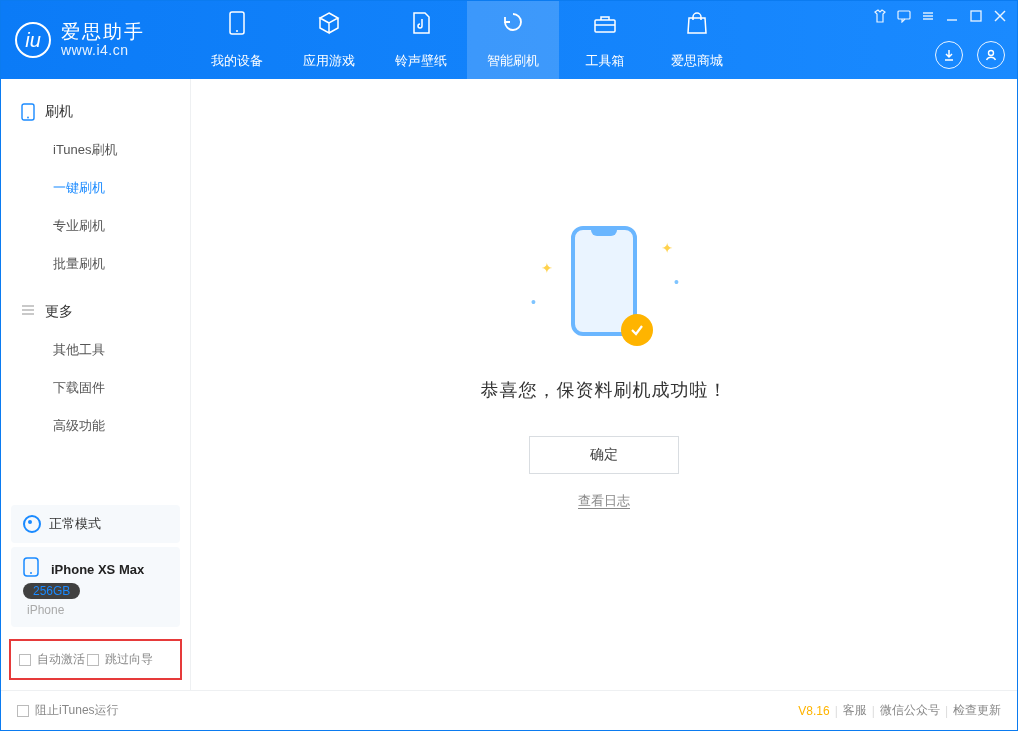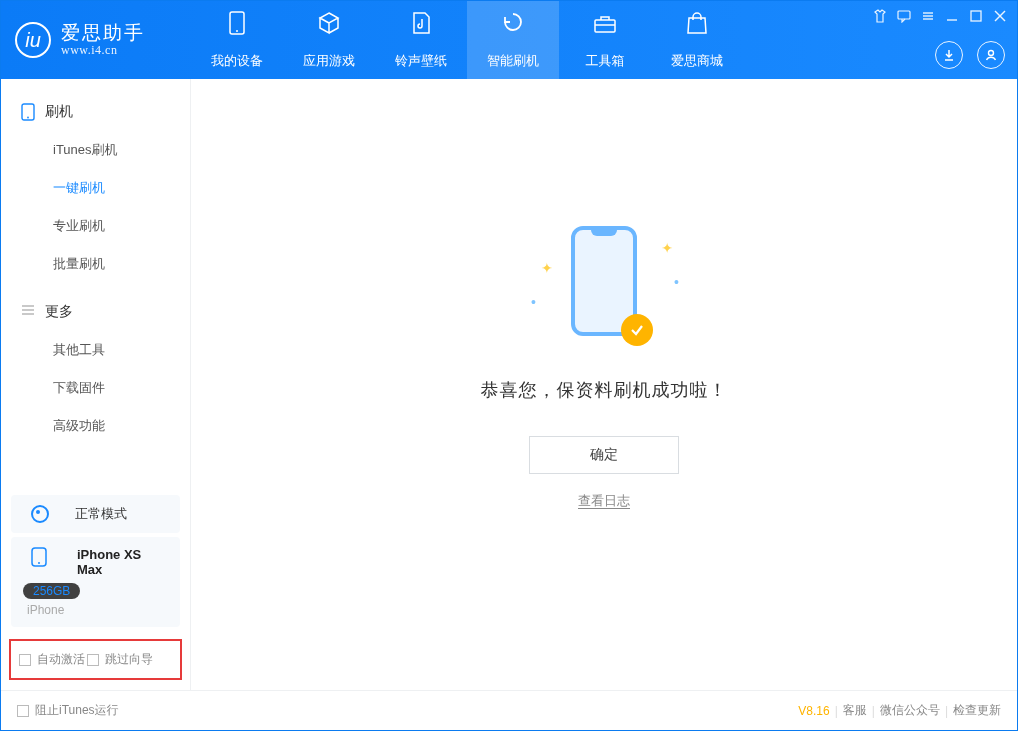--- a/index.html
+++ b/index.html
@@ -5,40 +5,40 @@
 * { margin: 0; padding: 0; box-sizing: border-box; font-family: "Microsoft YaHei", Arial, sans-serif; }
 body { background: #fff; }
 .window { width: 1018px; height: 731px; border: 1px solid #0b7bf0; display: flex; flex-direction: column; background: #fff; }
 
 
 .header { height: 78px; background: linear-gradient(90deg, #0b7bf7 0%, #1a8aff 100%); display: flex; align-items: stretch; color: #fff; position: relative; }
 .logo-area { display: flex; align-items: center; padding: 0 18px 0 14px; min-width: 190px; }
 .logo-mark { width: 36px; height: 36px; border: 2px solid #fff; border-radius: 50%; display: flex; align-items: center; justify-content: center; font-weight: normal; font-style: italic; font-size: 20px; margin-right: 10px; }
 .logo-text { display: flex; flex-direction: column; line-height: 1.1; }
 .brand { font-size: 19px; font-weight: 500; letter-spacing: 2px; }
-.brand-url { font-size: 12px; opacity: .9; letter-spacing: .5px; font-family: Liberation Serif, serif; }
+.brand-url { font-size: 14px; opacity: .9; letter-spacing: .5px; }
 .nav { display: flex; align-items: stretch; }
 .nav-item { width: 92px; display: flex; flex-direction: column; align-items: center; justify-content: center; gap: 16px; cursor: pointer; font-size: 13px; }
 .nav-item .nic { width: 26px; height: 26px; display: flex; align-items: center; justify-content: center; }
 .nav-item.active { background: rgba(255,255,255,.18); }
 .header-right { position: absolute; right: 10px; top: 8px; display: flex; gap: 10px; align-items: center; }
 .wc { width: 14px; height: 14px; opacity: .9; cursor: pointer; display: flex; align-items: center; justify-content: center; }
 .header-right-bottom { position: absolute; right: 12px; bottom: 10px; display: flex; gap: 14px; align-items: center; }
 .circ-btn { width: 28px; height: 28px; border: 1.5px solid rgba(255,255,255,.9); border-radius: 50%; display: flex; align-items: center; justify-content: center; cursor: pointer; }
 
 
 .body { flex: 1; display: flex; min-height: 0; }
 .sidebar { width: 190px; border-right: 1px solid #eef0f2; display: flex; flex-direction: column; padding-top: 18px; }
 .side-group-hdr { display: flex; align-items: center; gap: 10px; padding: 6px 18px 10px 20px; font-size: 14px; color: #333; }
 .side-group-hdr .gicon { width: 14px; height: 18px; }
 .side-item { padding: 10px 0 10px 52px; font-size: 13px; color: #555; cursor: pointer; }
 .side-item.active { color: #1a8aff; }
 .side-bottom { margin-top: auto; }
 .card { margin: 4px 10px; background: #f6f9fc; border-radius: 4px; padding: 10px 12px; font-size: 13px; color: #333; }
-.mode-row { display: flex; align-items: flex-start; gap: 26px; margin-left: 8px; }
+.mode-row { display: flex; align-items: flex-end; gap: 8px; }
 .mode-ic { width: 18px; height: 18px; border: 2px solid #1a8aff; border-radius: 50%; position: relative; }
 .mode-ic::after { content: ""; position: absolute; width: 4px; height: 4px; background: #1a8aff; border-radius: 50%; left: 3px; top: 3px; }
 .dev-name { font-weight: 600; color: #222; margin-left: 4px; }
 .dev-sub { margin-top: 6px; display: flex; align-items: center; gap: 6px; }
 .pill { background: #404040; color: #1a8aff; border-radius: 10px; padding: 1px 10px; font-size: 12px; }
 .dev-type { color: #aaa; font-size: 12px; margin-top: 4px; margin-left: 4px; }
 .opt-box { margin: 12px 8px 10px 8px; border: 2px solid #e63a3a; padding: 10px 8px; display: flex; gap: 2px; align-items: center; }
 .chk { display: flex; align-items: center; gap: 6px; font-size: 12px; color: #888; cursor: pointer; }
 .chk .box { width: 12px; height: 12px; border: 1px solid #bbb; }
 

